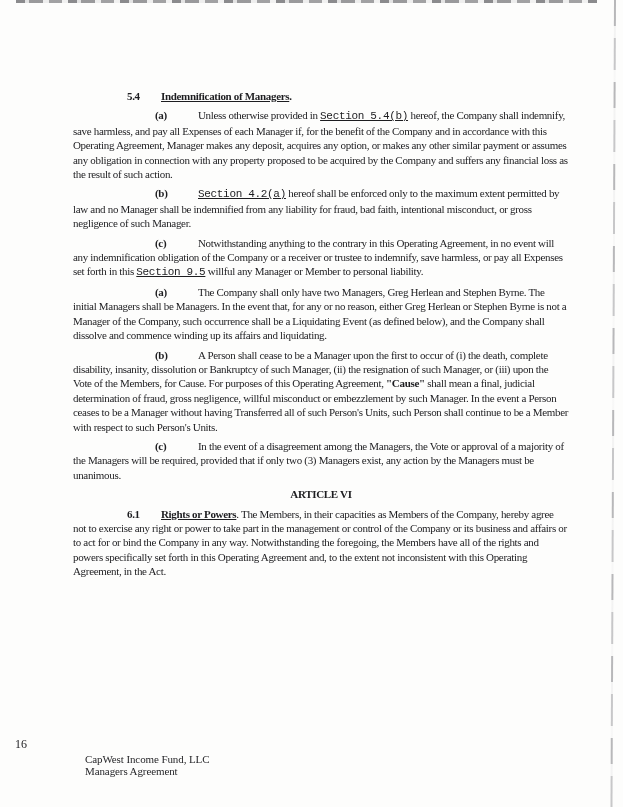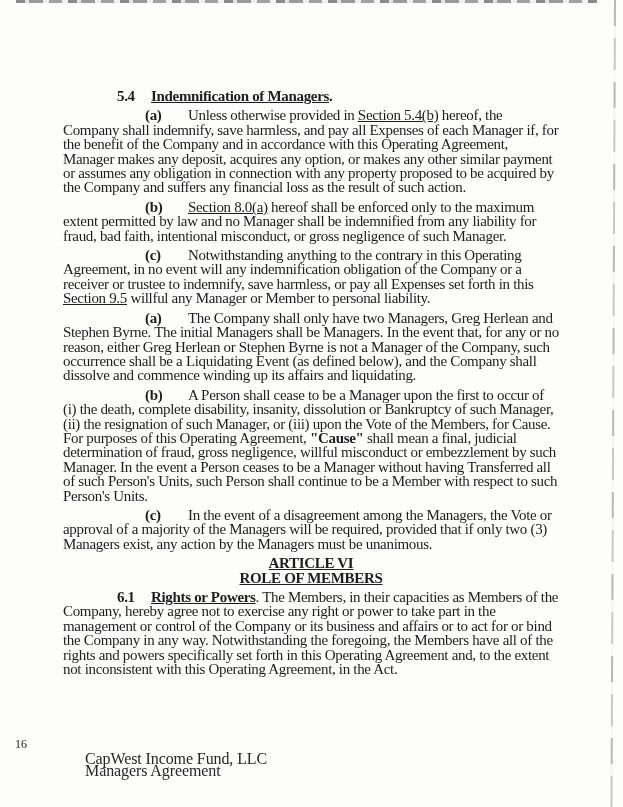--- a/index.html
+++ b/index.html
@@ -21,66 +21,65 @@
       rgba(50,50,55,.45) 33px 46px, rgba(140,140,145,.10) 46px 52px);
   }
   .scan-right{
     position:absolute;top:0;left:614px;width:1.5px;height:100%;
     background:repeating-linear-gradient(180deg,
       rgba(115,115,120,.5) 0 26px, rgba(170,170,175,.12) 26px 38px,
       rgba(125,125,130,.42) 38px 70px, rgba(180,180,185,.08) 70px 82px);
     transform:rotate(0.25deg);transform-origin:top center;
   }
   .content{
-    position:absolute;left:63px;top:89px;width:496px;
-    font-size:15px;line-height:14.4px;letter-spacing:-0.32px;
+    position:absolute;left:73px;top:89px;width:496px;
+    font-size:11px;line-height:14.4px;letter-spacing:-0.32px;
   }
   .para{margin:0 0 5px 0;}
   .bold{font-weight:700;}
   .underline{text-decoration:underline;}
-  .ref{text-decoration:underline;}
+  .ref{text-decoration:underline;font-family:Liberation Mono, monospace;}
   .tab-num{display:inline-block;margin-left:54px;width:34px;font-weight:700;}
   .tab-letter{display:inline-block;margin-left:82px;width:43px;font-weight:700;}
-  .article-heading{text-align:center;font-weight:700;margin:5px 0 5px 0;text-decoration:underline;}
+  .article-heading{text-align:center;font-weight:700;margin:5px 0 5px 0;}
   .pageno{
     position:absolute;top:737px;left:15px;width:100%;
     text-align:left;font-size:12px;letter-spacing:0;
   }
   .footer{
     position:absolute;left:85px;top:753px;
-    font-size:16px;line-height:12px;letter-spacing:-0.1px;color:#27272a;
+    font-size:11px;line-height:12px;letter-spacing:-0.1px;color:#27272a;
   }
 </style>
 </head>
 <body>
 
 <div class="page">
   <div class="scan-top"></div>
   <div class="scan-right"></div>
 
   <div class="content">
 
     <p class="para"><span class="tab-num">5.4</span><span class="bold underline">Indemnification of Managers</span><span class="bold">.</span></p>
 
     <p class="para"><span class="tab-letter">(a)</span><span>Unless otherwise provided in </span><span class="ref">Section 5.4(b)</span><span> hereof, the Company shall indemnify, save harmless, and pay all Expenses of each Manager if, for the benefit of the Company and in accordance with this Operating Agreement, Manager makes any deposit, acquires any option, or makes any other similar payment or assumes any obligation in connection with any property proposed to be acquired by the Company and suffers any financial loss as the result of such action.</span></p>
 
-    <p class="para"><span class="tab-letter">(b)</span><span></span><span class="ref">Section 8.0(a)</span><span> hereof shall be enforced only to the maximum extent permitted by law and no Manager shall be indemnified from any liability for fraud, bad faith, intentional misconduct, or gross negligence of such Manager.</span></p>
+    <p class="para"><span class="tab-letter">(b)</span><span></span><span class="ref">Section 4.2(a)</span><span> hereof shall be enforced only to the maximum extent permitted by law and no Manager shall be indemnified from any liability for fraud, bad faith, intentional misconduct, or gross negligence of such Manager.</span></p>
 
     <p class="para"><span class="tab-letter">(c)</span><span>Notwithstanding anything to the contrary in this Operating Agreement, in no event will any indemnification obligation of the Company or a receiver or trustee to indemnify, save harmless, or pay all Expenses set forth in this </span><span class="ref">Section 9.5</span><span> willful any Manager or Member to personal liability.</span></p>
 
 
     <p class="para"><span class="tab-letter">(a)</span><span>The Company shall only have two Managers, Greg Herlean and Stephen Byrne.  The initial Managers shall be Managers.  In the event that, for any or no reason, either Greg Herlean or Stephen Byrne is not a Manager of the Company, such occurrence shall be a Liquidating Event (as defined below), and the Company shall dissolve and commence winding up its affairs and liquidating.</span></p>
 
     <p class="para"><span class="tab-letter">(b)</span><span>A Person shall cease to be a Manager upon the first to occur of (i) the death, complete disability, insanity, dissolution or Bankruptcy of such Manager, (ii) the resignation of such Manager, or (iii) upon the Vote of the Members, for Cause.  For purposes of this Operating Agreement, </span><span class="bold">"Cause"</span><span> shall mean a final, judicial determination of fraud, gross negligence, willful misconduct or embezzlement by such Manager.  In the event a Person ceases to be a Manager without having Transferred all of such Person's Units, such Person shall continue to be a Member with respect to such Person's Units.</span></p>
 
     <p class="para"><span class="tab-letter">(c)</span><span>In the event of a disagreement among the Managers, the Vote or approval of a majority of the Managers will be required, provided that if only two (3) Managers exist, any action by the Managers must be unanimous.</span></p>
 
     <div class="article-heading">
       <div>ARTICLE VI</div>
-      <div>ROLE OF MEMBERS</div>
     </div>
 
     <p class="para"><span class="tab-num">6.1</span><span class="bold underline">Rights or Powers</span><span>.  The Members, in their capacities as Members of the Company, hereby agree not to exercise any right or power to take part in the management or control of the Company or its business and affairs or to act for or bind the Company in any way.  Notwithstanding the foregoing, the Members have all of the rights and powers specifically set forth in this Operating Agreement and, to the extent not inconsistent with this Operating Agreement, in the Act.</span></p>
 
 
   </div>
 
   <div class="pageno">16</div>
 
   <div class="footer">

